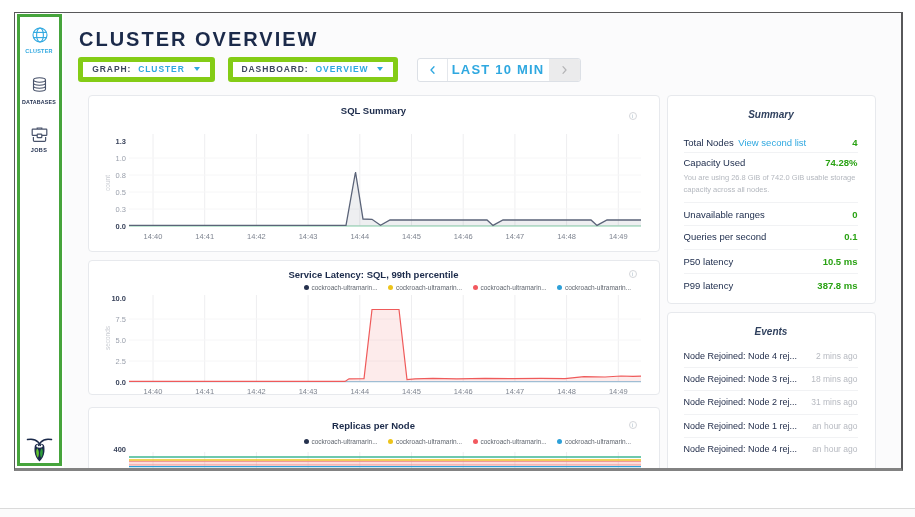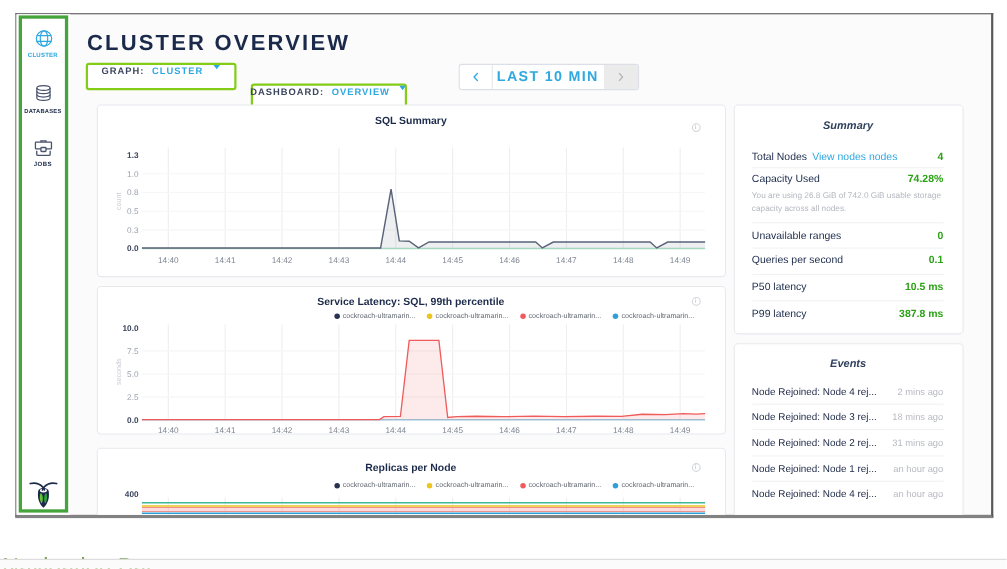--- a/index.html
+++ b/index.html
@@ -8,22 +8,22 @@
           border:1.5px solid #58585a; border-right-width:2px; border-bottom:3px solid #828282;
           background:#fbfbfc; overflow:hidden; }
   #inner { position:absolute; left:-1.5px; top:-1.5px; width:891px; height:459px; }
   .abs { position:absolute; }
   
   #nav { position:absolute; left:0; top:0; width:50px; height:459px; background:#fff; }
   #greenbox { position:absolute; left:3.5px; top:2.5px; width:44.5px; height:451.5px; border:3px solid #46a43c; z-index:50; }
   .navlab { position:absolute; left:0px; width:51px; text-align:center; font-weight:bold; color:#1b2a4a; }
   
   #title { position:absolute; left:65.5px; top:16px; font-size:20px; font-weight:bold; letter-spacing:2px; color:#1b2a4a; }
-  .dd { position:absolute; top:45px; height:25px; border:2px solid #84cc16; border-radius:3px; background:#fff;
-        display:flex; align-items:flex-start; justify-content:center; font-size:8.5px; font-weight:bold; letter-spacing:0.9px; color:#3c465e; }
+  .dd { position:absolute; top:45px; height:25px; border:5px solid #84cc16; border-radius:3px; background:#fff;
+        display:flex; align-items:center; justify-content:center; font-size:8.5px; font-weight:bold; letter-spacing:0.9px; color:#3c465e; }
   .dd .blue { color:#2fa8e0; margin-left:7px; }
   .caret { display:inline-block; width:0; height:0; border-left:3.5px solid transparent; border-right:3.5px solid transparent;
            border-top:4px solid #2fa8e0; margin-left:9px; }
   #timesel { position:absolute; left:403px; top:46px; width:164px; height:24px; border:1px solid #dce0e6; border-radius:3px;
              background:#fff; display:flex; align-items:stretch; overflow:hidden; }
   #timesel .seg1 { width:30px; border-right:1px solid #e4e7ec; display:flex; align-items:center; justify-content:center; }
   #timesel .seg2 { flex:1; display:flex; align-items:center; justify-content:center;
                    font-size:13px; font-weight:bold; letter-spacing:1.2px; color:#2fa8e0; }
   #timesel .seg3 { width:31px; background:#ebebec; display:flex; align-items:center; justify-content:center; }
   
@@ -86,21 +86,21 @@
     <path d="M8.7,10.5 C8.7,8.9 10.8,7.6 13.5,7.6 C16.2,7.6 18.3,8.9 18.3,10.5 C18.5,12 18.6,13.5 18.4,15.8 C18.1,19.5 16,23.5 13.5,25.5 C11,23.5 8.9,19.5 8.6,15.8 C8.4,13.5 8.5,12 8.7,10.5 Z" fill="#1b2a4a"></path>
     <ellipse cx="13.5" cy="10" rx="3.2" ry="1.7" fill="#fff"></ellipse>
     <path d="M11.2,12.2 C12.3,13.2 13,15.2 12.9,17.6 C12.85,19.4 12.4,20.9 11.8,21.8 C10.8,20.3 10.1,18 10.2,15.6 C10.25,14.2 10.6,12.9 11.2,12.2 Z" fill="#62c72f"></path>
     <path d="M15.8,12.2 C14.7,13.2 14,15.2 14.1,17.6 C14.15,19.4 14.6,20.9 15.2,21.8 C16.2,20.3 16.9,18 16.8,15.6 C16.75,14.2 16.4,12.9 15.8,12.2 Z" fill="#2f9e3b"></path>
     <path d="M1.5,3.6 C5.5,2.6 9.5,3.4 12.3,6.2 C13.3,7.2 14,8.3 14.4,9.4" fill="none" stroke="#1b2a4a" stroke-width="1.5" stroke-linecap="round"></path>
     <path d="M25.5,3.6 C21.5,2.6 17.5,3.4 14.7,6.2 C13.7,7.2 13,8.3 12.6,9.4" fill="none" stroke="#1b2a4a" stroke-width="1.5" stroke-linecap="round"></path>
   </svg>
 
   <div id="title">CLUSTER OVERVIEW</div>
   <div class="dd" style="left:64px;width:137px;">GRAPH:<span class="blue">CLUSTER</span><span class="caret"></span></div>
-  <div class="dd" style="left:214px;width:142px;margin-top:19px;">DASHBOARD:<span class="blue">OVERVIEW</span><span class="caret"></span></div>
+  <div class="dd" style="left:214px;width:170px;">DASHBOARD:<span class="blue">OVERVIEW</span><span class="caret"></span></div>
   <div id="timesel">
     <div class="seg1">
           <svg width="5" height="8" viewBox="0 0 5 8">
             <polyline points="4,0.7 1,4 4,7.3" fill="none" stroke="#2fa8e0" stroke-width="1.3" stroke-linecap="round" stroke-linejoin="round"></polyline>
           </svg>
         </div>
     <div class="seg2">LAST 10 MIN</div>
     <div class="seg3">
           <svg width="5" height="8" viewBox="0 0 5 8">
             <polyline points="1,0.7 4,4 1,7.3" fill="none" stroke="#b4b4b6" stroke-width="1.2" stroke-linecap="round" stroke-linejoin="round"></polyline>
@@ -235,21 +235,21 @@
       <line x1="40" y1="52" x2="552" y2="52" stroke="#edc41b" stroke-width="1.3"></line>
       <line x1="40" y1="53.4" x2="552" y2="53.4" stroke="#f0908d" stroke-width="1"></line>
       <line x1="40" y1="57" x2="552" y2="57" stroke="#f0908d" stroke-width="1"></line>
       <line x1="40" y1="58.6" x2="552" y2="58.6" stroke="#2da0d8" stroke-width="1.4"></line>
       <text x="37" y="44" font-family="Liberation Sans, sans-serif" font-size="7.5" fill="#3a445c" font-weight="bold" text-anchor="end">400</text>
     </svg>
   </div>
 
   <div class="card" style="left:653px;top:83px;width:209px;height:209px;">
     <div class="ptitle" style="top:13px;">Summary</div>
-    <div class="srow" style="top:41px;">Total Nodes <span style="color:#2fa8e0;margin-left:2px;">View nodes nodes</span><span class="val">4</span></div>
+    <div class="srow" style="top:41px;">Total Nodes <span style="color:#2fa8e0;margin-left:2px;">View second list</span><span class="val">4</span></div>
     <div class="sep" style="top:56px;"></div>
     <div class="srow" style="top:61px;">Capacity Used<span class="val">74.28%</span></div>
     <div class="srow" style="top:76px;font-size:7.5px;color:#b4b8bf;line-height:12px;white-space:nowrap;">You are using 26.8 GiB of 742.0 GiB usable storage<br>capacity across all nodes.</div>
     <div class="sep" style="top:106px;"></div>
     <div class="srow" style="top:113px;">Unavailable ranges<span class="val">0</span></div>
     <div class="sep" style="top:129px;"></div>
     <div class="srow" style="top:135px;">Queries per second<span class="val">0.1</span></div>
     <div class="sep" style="top:153px;"></div>
     <div class="srow" style="top:160px;">P50 latency<span class="val">10.5 ms</span></div>
     <div class="sep" style="top:177px;"></div>

